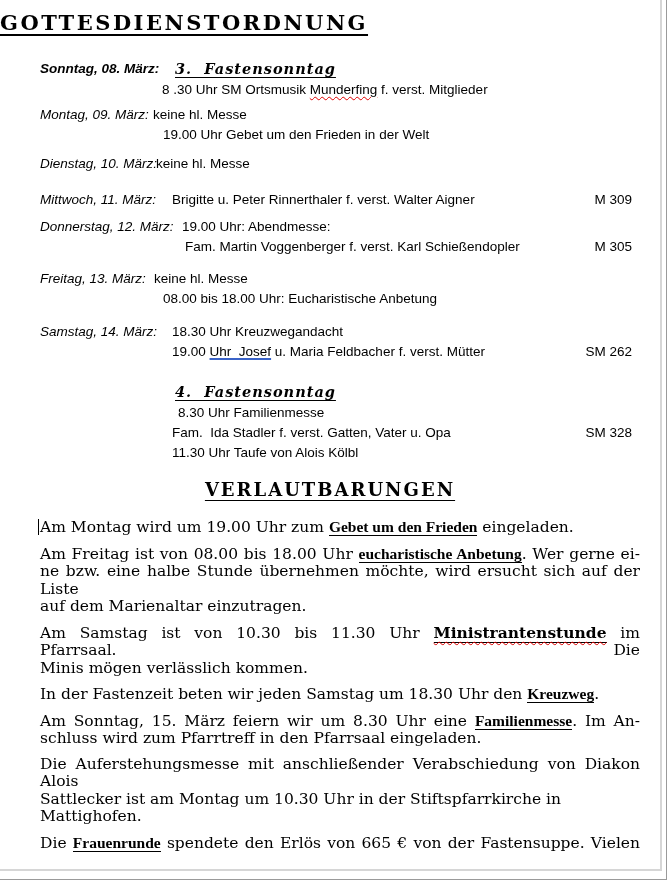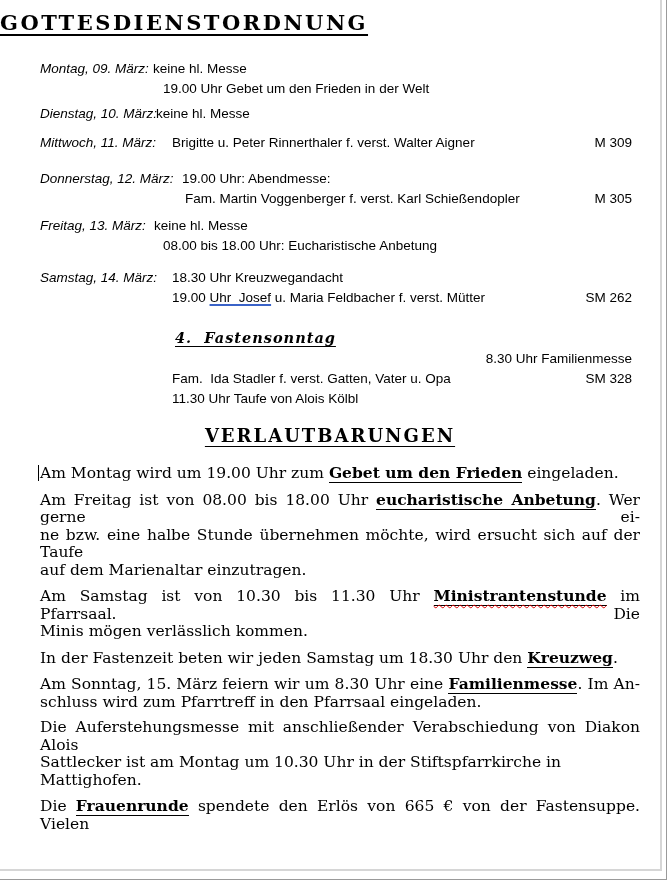--- a/index.html
+++ b/index.html
@@ -49,21 +49,21 @@
   .s-spell{
     text-decoration-line:underline;text-decoration-style:wavy;
     text-decoration-color:#e00000;text-decoration-thickness:1px;
     text-underline-offset:2px;
   }
   .s-gram{
     text-decoration-line:underline;text-decoration-style:solid;
     text-decoration-color:#3a63c8;text-decoration-thickness:1.5px;
     text-underline-offset:2px;
   }
-  .s-bu{font-weight:bold;border-bottom:1.6px solid #000;}
+  .s-bu{font-weight:bold;border-bottom:1.6px solid #000;font-family:Liberation Serif, serif;}
   .s-bu-spell{
     font-weight:bold;border-bottom:1.6px solid #000;
     text-decoration-line:underline;text-decoration-style:wavy;
     text-decoration-color:#e00000;text-decoration-thickness:1px;
     text-underline-offset:3px;
   }
   
   .announcements{
     position:relative;margin:0 27px 0 40px;width:600px;
     font-family:"DejaVu Serif",serif;font-size:15.5px;line-height:17.5px;
@@ -74,20 +74,25 @@
   .text-cursor{position:absolute;left:-2px;top:1px;width:1px;height:16px;background:#000;}
 </style>
 </head>
 <body>
 
 <div class="page">
 
   <h1 class="doc-title">GOTTESDIENSTORDNUNG</h1>
 
   <div class="schedule">
+      <div class="entry">
+        <span class="date bold">Sonntag, 08. März:</span>
+        <div class="line" style="padding-left: 135px;"><span class="s-script">3.  Fastensonntag</span></div>
+        <div class="line" style="padding-left: 122px;"><span class="s-n">8 .30 Uhr SM Ortsmusik </span><span class="s-spell">Munderfing</span><span class="s-n"> f. verst. Mitglieder</span></div>
+      </div>
       <div class="entry">
         <span class="date">Montag, 09. März:</span>
         <div class="line" style="padding-left: 113px;"><span class="s-n">keine hl. Messe</span></div>
         <div class="line" style="padding-left: 123px;"><span class="s-n">19.00 Uhr Gebet um den Frieden in der Welt</span></div>
       </div>
       <div class="entry">
         <span class="date">Dienstag, 10. März:</span>
         <div class="line" style="padding-left: 116px;"><span class="s-n">keine hl. Messe</span></div>
       </div>
       <div class="entry">
@@ -104,36 +109,36 @@
         <div class="line" style="padding-left: 114px;"><span class="s-n">keine hl. Messe</span></div>
         <div class="line" style="padding-left: 123px;"><span class="s-n">08.00 bis 18.00 Uhr: Eucharistische Anbetung</span></div>
       </div>
       <div class="entry">
         <span class="date">Samstag, 14. März:</span>
         <div class="line" style="padding-left: 132px;"><span class="s-n">18.30 Uhr Kreuzwegandacht</span></div>
         <div class="line" style="padding-left: 132px;"><span class="s-n">19.00 </span><span class="s-gram">Uhr  Josef</span><span class="s-n"> u. Maria Feldbacher f. verst. Mütter</span><span class="ref">SM 262</span></div>
       </div>
       <div class="entry">
         <div class="line" style="padding-left: 135px; margin-top: 20px;"><span class="s-script">4.  Fastensonntag</span></div>
-        <div class="line" style="padding-left: 138px; text-align: right;"><span class="s-n">8.30 Uhr Familienmesse</span></div>
+        <div class="line" style="padding-left: 138px;"><span class="s-n">8.30 Uhr Familienmesse</span></div>
         <div class="line" style="padding-left: 132px;"><span class="s-n">Fam.  Ida Stadler f. verst. Gatten, Vater u. Opa</span><span class="ref">SM 328</span></div>
         <div class="line" style="padding-left: 132px;"><span class="s-n">11.30 Uhr Taufe von Alois Kölbl</span></div>
       </div>
     </div>
 
   <h2 class="ann-title">VERLAUTBARUNGEN</h2>
 
   <div class="announcements">
     <div class="text-cursor"></div>
   <div class="para">
         <div class="pline"><span class="s-n">Am Montag wird um 19.00 Uhr zum </span><span class="s-bu">Gebet um den Frieden</span><span class="s-n"> eingeladen.</span></div>
       </div>
       <div class="para">
         <div class="pline jl"><span class="s-n">Am Freitag ist von 08.00 bis 18.00 Uhr </span><span class="s-bu">eucharistische Anbetung</span><span class="s-n">. Wer gerne ei-</span></div>
-        <div class="pline jl"><span class="s-n">ne bzw. eine halbe Stunde übernehmen möchte, wird ersucht sich auf der Taufe</span></div>
+        <div class="pline jl"><span class="s-n">ne bzw. eine halbe Stunde übernehmen möchte, wird ersucht sich auf der Liste</span></div>
         <div class="pline"><span class="s-n">auf dem Marienaltar einzutragen.</span></div>
       </div>
       <div class="para">
         <div class="pline jl"><span class="s-n">Am Samstag ist von 10.30 bis 11.30 Uhr </span><span class="s-bu-spell">Ministrantenstunde</span><span class="s-n"> im Pfarrsaal. Die</span></div>
         <div class="pline"><span class="s-n">Minis mögen verlässlich kommen.</span></div>
       </div>
       <div class="para">
         <div class="pline"><span class="s-n">In der Fastenzeit beten wir jeden Samstag um 18.30 Uhr den </span><span class="s-bu">Kreuzweg</span><span class="s-n">.</span></div>
       </div>
       <div class="para">

